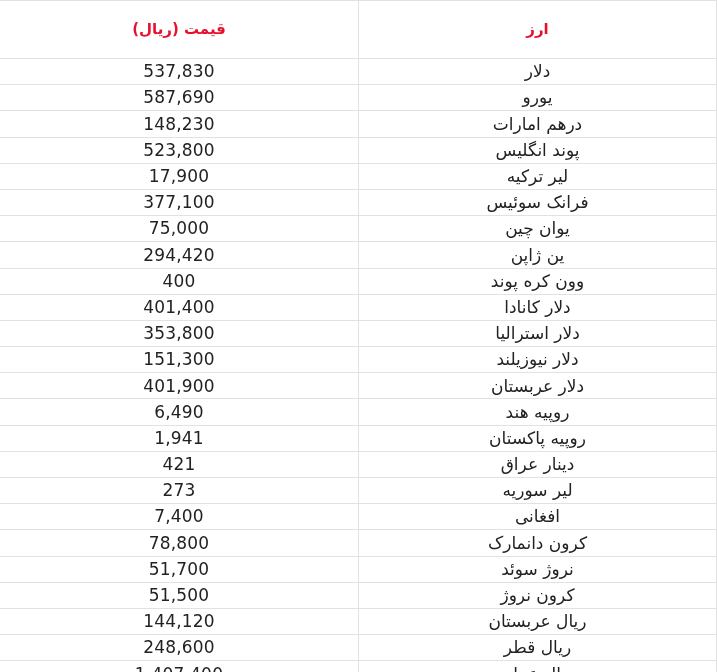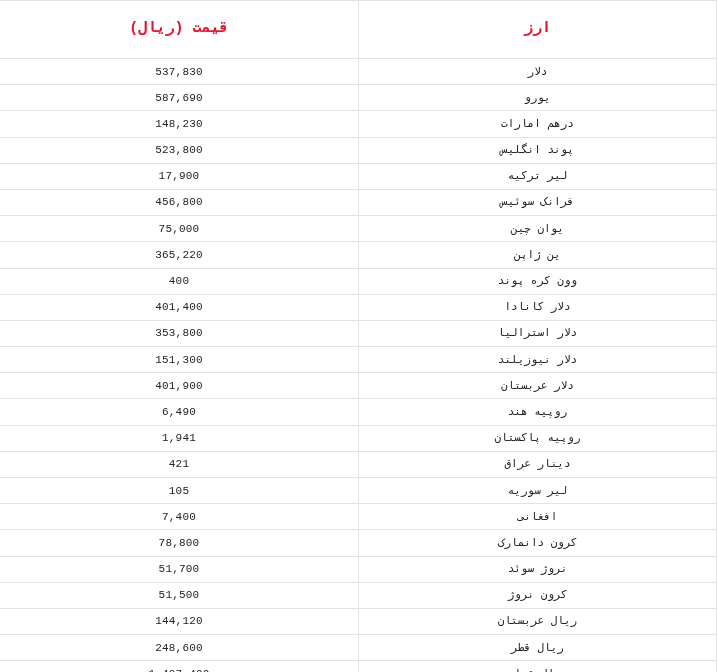--- a/index.html
+++ b/index.html
@@ -35,35 +35,34 @@
   }
   table.rate-table thead th {
     height: 57px;
     color: #e8112d;
     font-size: 15px;
     font-weight: bold;
     background: #ffffff;
   }
   table.rate-table tbody td {
     height: 25.2px;
-    font-size: 11px;
+    font-size: 17px;
     color: #222222;
     background: #ffffff;
   }
   td.cell-currency {
     direction: rtl;
   }
   td.cell-price {
     direction: ltr;
     letter-spacing: 0.2px;
   }
   .th-inner, .td-inner {
     display: block;
     line-height: 1.1;
-    font-family: Liberation Mono, monospace;
   }
 </style>
 </head>
 <body>
 
 <div class="page">
   <table class="rate-table">
     <colgroup>
       <col class="col-currency">
       <col class="col-price">
@@ -117,37 +116,37 @@
           </td>
           <td class="cell-price">
             <span class="td-inner">17,900</span>
           </td>
         </tr>
         <tr>
           <td class="cell-currency">
             <span class="td-inner">فرانک سوئیس</span>
           </td>
           <td class="cell-price">
-            <span class="td-inner">456,800</span>
+            <span class="td-inner">377,100</span>
           </td>
         </tr>
         <tr>
           <td class="cell-currency">
             <span class="td-inner">یوان چین</span>
           </td>
           <td class="cell-price">
             <span class="td-inner">75,000</span>
           </td>
         </tr>
         <tr>
           <td class="cell-currency">
             <span class="td-inner">ین ژاپن</span>
           </td>
           <td class="cell-price">
-            <span class="td-inner">365,220</span>
+            <span class="td-inner">294,420</span>
           </td>
         </tr>
         <tr>
           <td class="cell-currency">
             <span class="td-inner">وون کره پوند</span>
           </td>
           <td class="cell-price">
             <span class="td-inner">400</span>
           </td>
         </tr>
@@ -205,21 +204,21 @@
           </td>
           <td class="cell-price">
             <span class="td-inner">421</span>
           </td>
         </tr>
         <tr>
           <td class="cell-currency">
             <span class="td-inner">لیر سوریه</span>
           </td>
           <td class="cell-price">
-            <span class="td-inner">105</span>
+            <span class="td-inner">273</span>
           </td>
         </tr>
         <tr>
           <td class="cell-currency">
             <span class="td-inner">افغانی</span>
           </td>
           <td class="cell-price">
             <span class="td-inner">7,400</span>
           </td>
         </tr>

